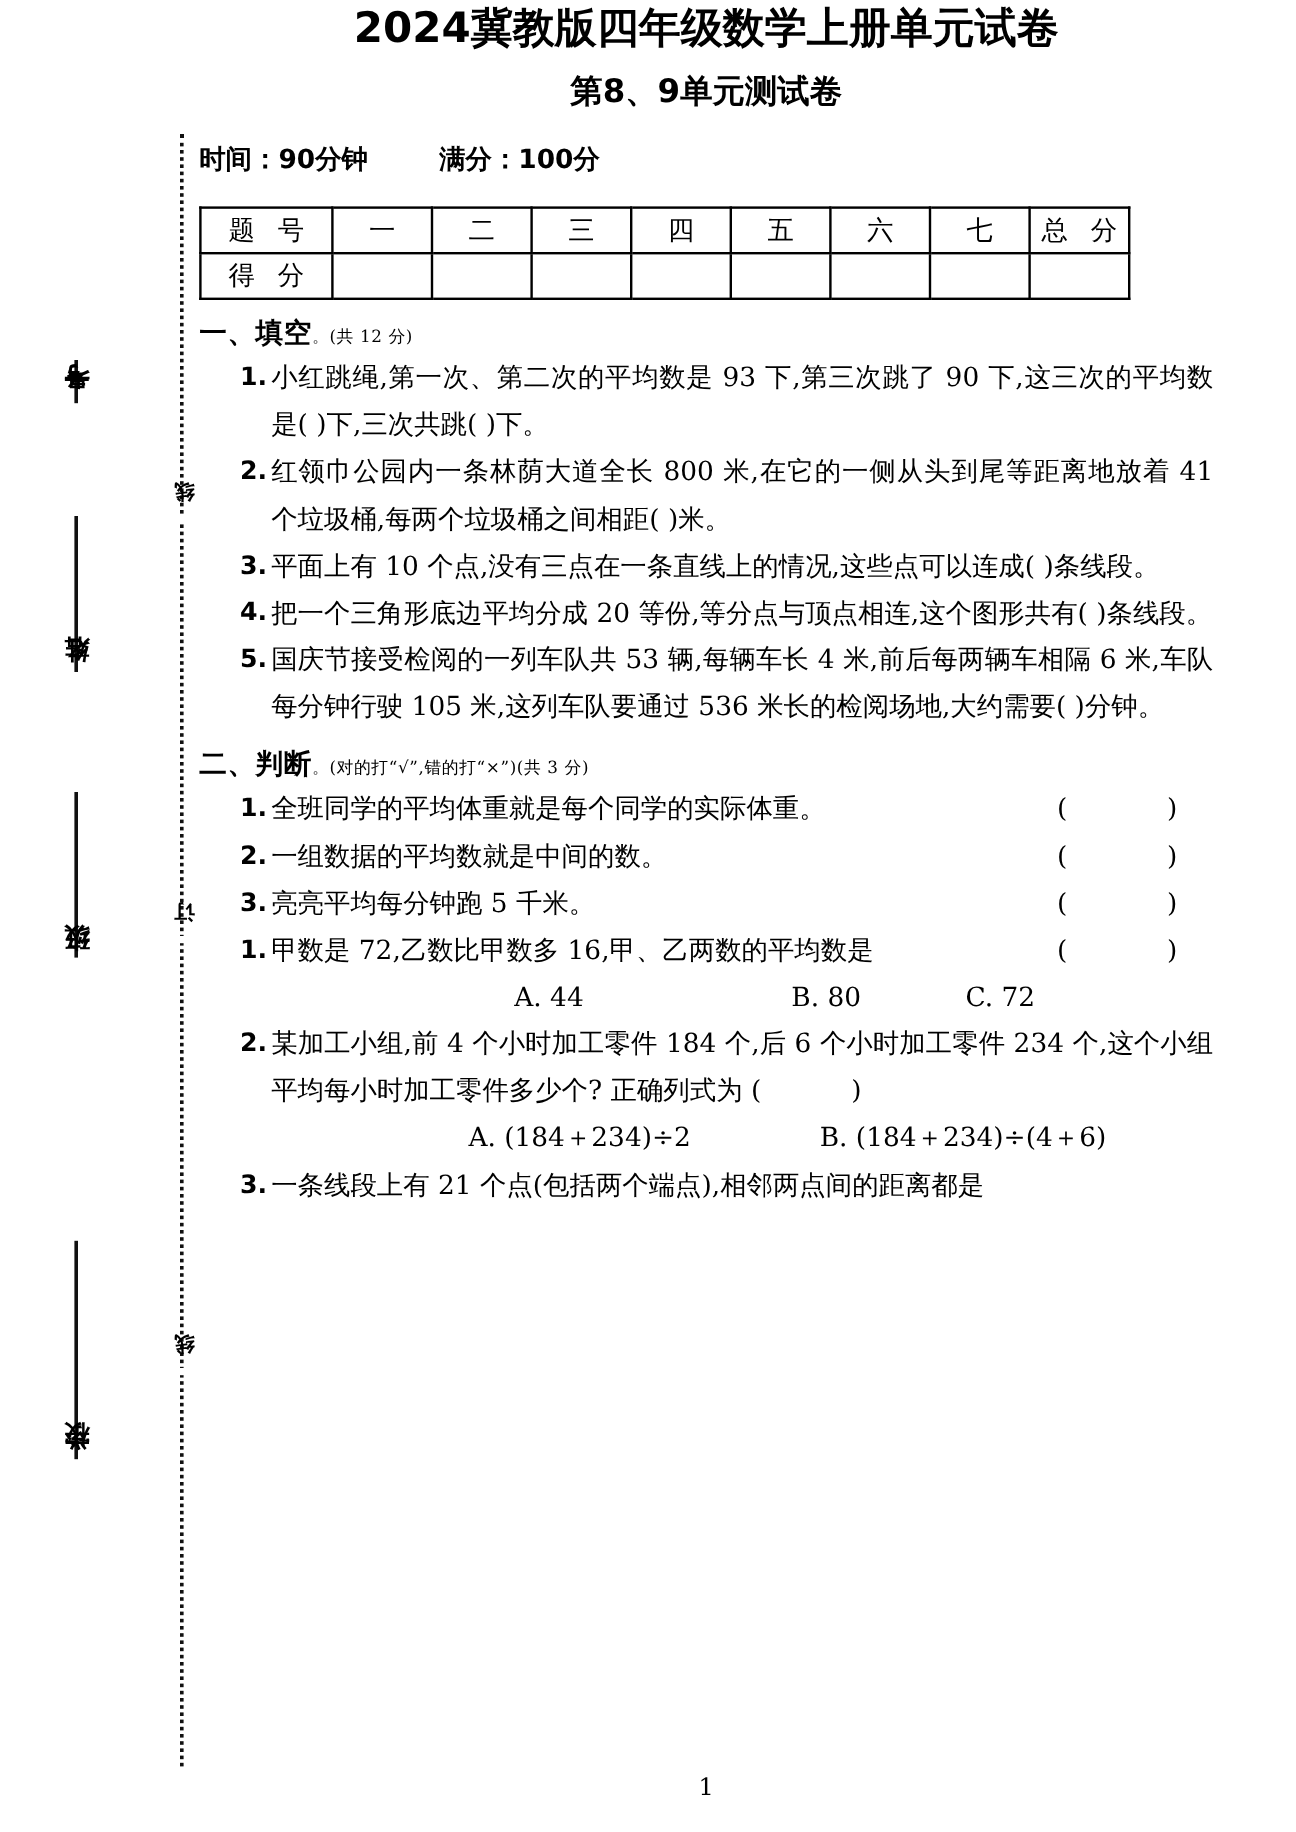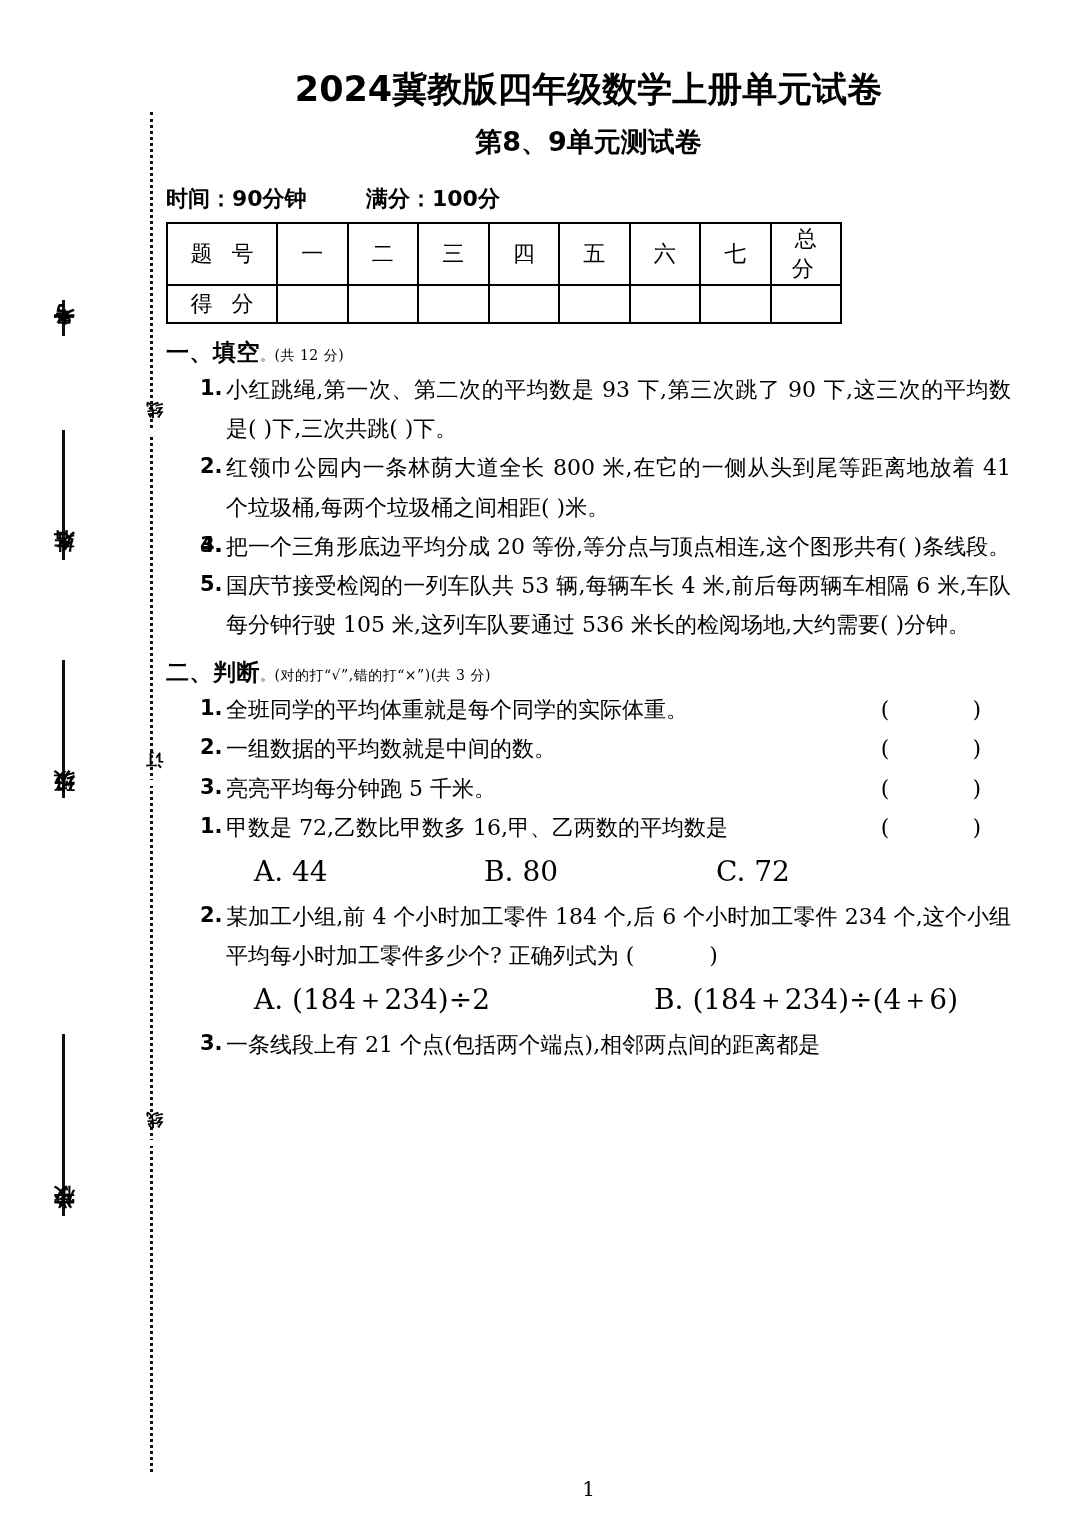--- a/index.html
+++ b/index.html
@@ -39,42 +39,41 @@
     left:142px;
   }
   
   #content{position:absolute;left:166px;top:0;width:845px;height:1527px;}
   #paper-title{
     font-family:"DejaVu Sans","Liberation Sans",sans-serif;
     font-weight:700;
     font-size:35px;
     letter-spacing:0px;
     text-align:center;
-    margin-top:66px;
     white-space:nowrap;
   }
   #paper-subtitle{
     font-family:"DejaVu Sans","Liberation Sans",sans-serif;
     font-weight:700;
     font-size:27px;
     text-align:center;
     margin-top:11px;
   }
   #meta-line{
     font-family:"DejaVu Sans","Liberation Sans",sans-serif;
     font-weight:700;
     font-size:22px;
     margin-top:24px;
   }
   #meta-line .gap{display:inline-block;width:44px;}
   
   #score-table{
-    margin-top:8px;
+    margin-top:24px;
     border-collapse:collapse;
-    width:676px;
+    width:776px;
     table-layout:fixed;
   }
   #score-table td{
     border:2px solid #000;
     height:36px;
     text-align:center;
     vertical-align:middle;
     font-family:"DejaVu Serif","Liberation Serif",serif;
     font-size:22px;
     letter-spacing:6px;
@@ -113,24 +112,25 @@
     font-size:21px;
   }
   .q.tj{text-align:left;}
   .q .brk{
     position:absolute;right:-8px;top:0;
     letter-spacing:38px;
     font-size:22px;
   }
   .q .inlinebrk{letter-spacing:34px;}
   .opts{
-    margin:0 0 0 88px;
-    font-size:28px;
+    margin:0 0 0 28px;
+    font-size:22px;
     line-height:1.78;
     white-space:nowrap;
+    text-align:center;
   }
   .opts .col{display:inline-block;}
   .opts .c1{width:230px;}
   .opts .c2{width:232px;}
   #page-number{
     position:absolute;bottom:26px;left:0;width:845px;
     text-align:center;font-size:20px;
   }
 </style>
 </head>
@@ -199,20 +199,21 @@
   <div class="q">
     <span class="num">1.</span>
     <span>小红跳绳,第一次、第二次的平均数是 93 下,第三次跳了 90 下,这三次的平均数是(     )下,三次共跳(     )下。</span>
   </div>
   <div class="q">
     <span class="num">2.</span>
     <span>红领巾公园内一条林荫大道全长 800 米,在它的一侧从头到尾等距离地放着 41 个垃圾桶,每两个垃圾桶之间相距(     )米。</span>
   </div>
   <div class="q">
     <span class="num">3.</span>
+    <span>平面上有 10 个点,没有三点在一条直线上的情况,这些点可以连成(     )条线段。</span>
   </div>
   <div class="q">
     <span class="num">4.</span>
     <span>把一个三角形底边平均分成 20 等份,等分点与顶点相连,这个图形共有(     )条线段。</span>
   </div>
   <div class="q">
     <span class="num">5.</span>
     <span>国庆节接受检阅的一列车队共 53 辆,每辆车长 4 米,前后每两辆车相隔 6 米,车队每分钟行驶 105 米,这列车队要通过 536 米长的检阅场地,大约需要(     )分钟。</span>
   </div>
 

